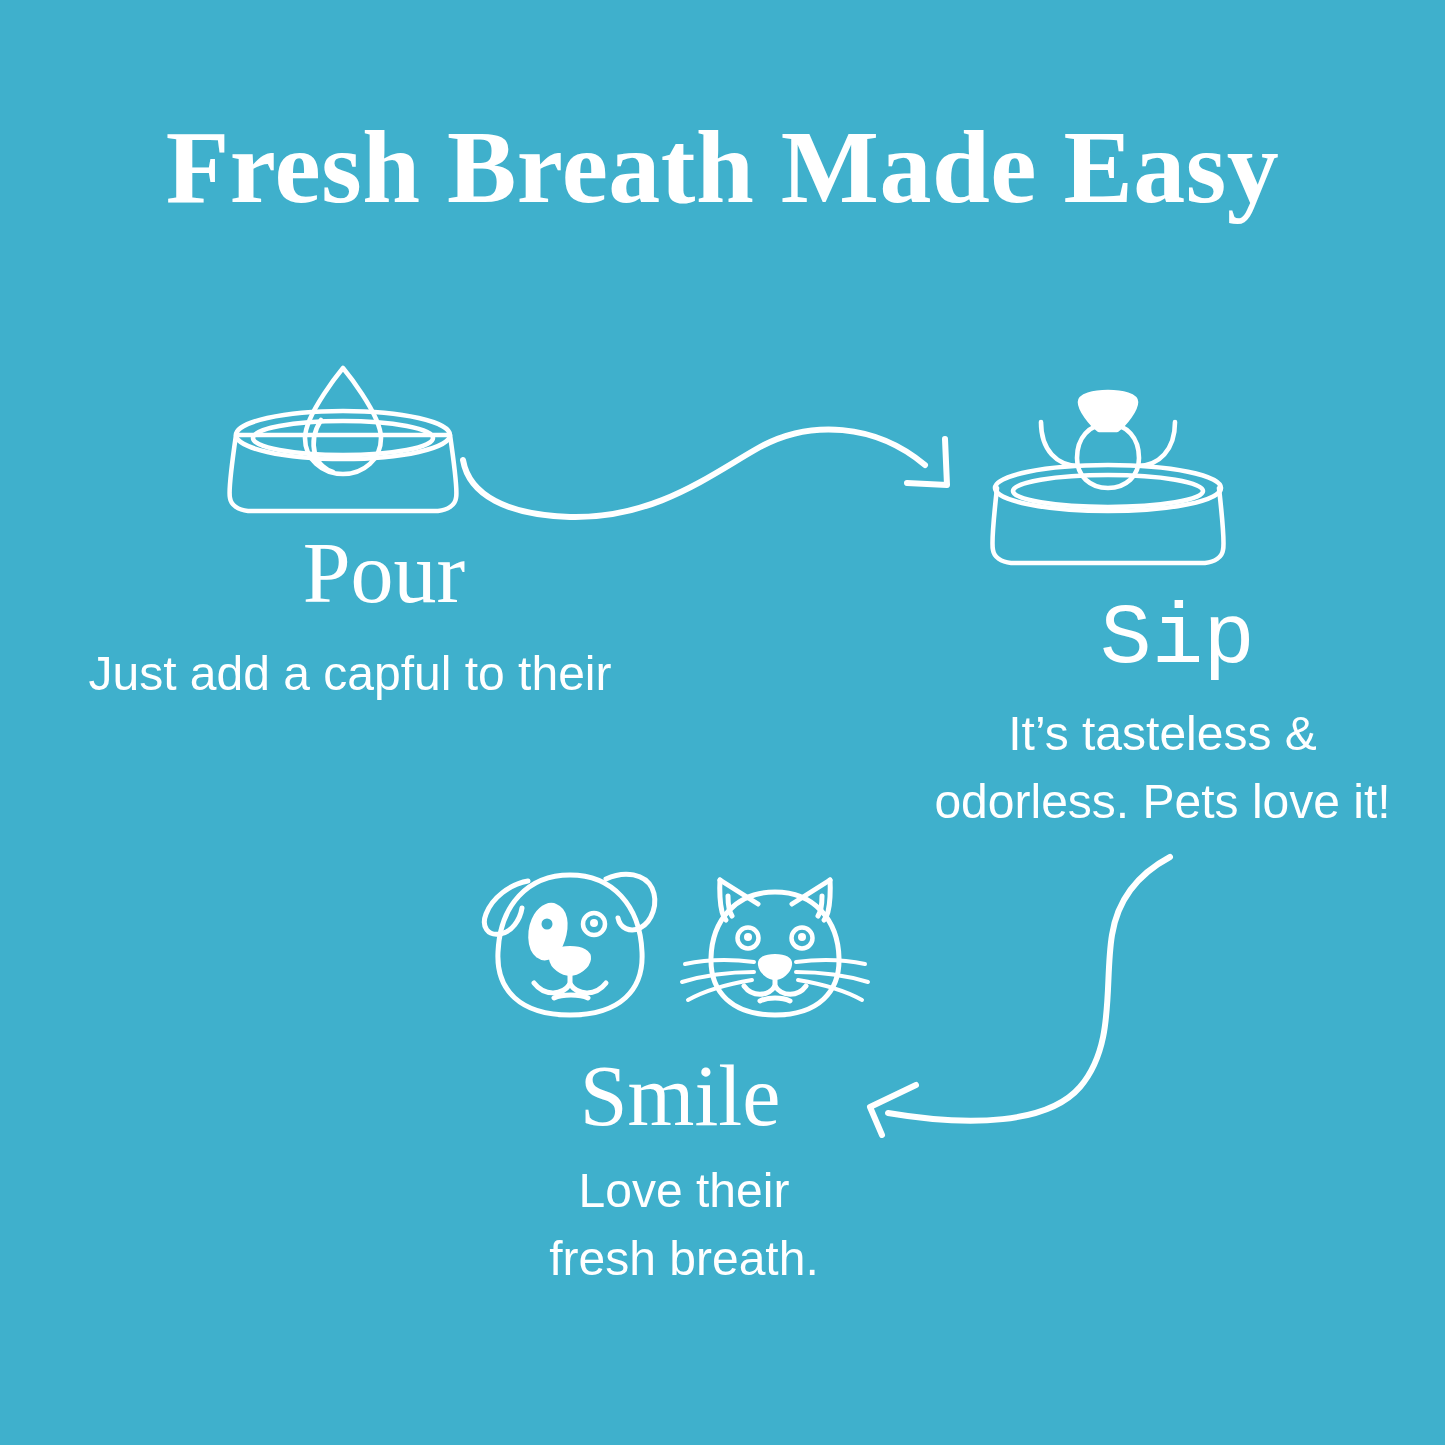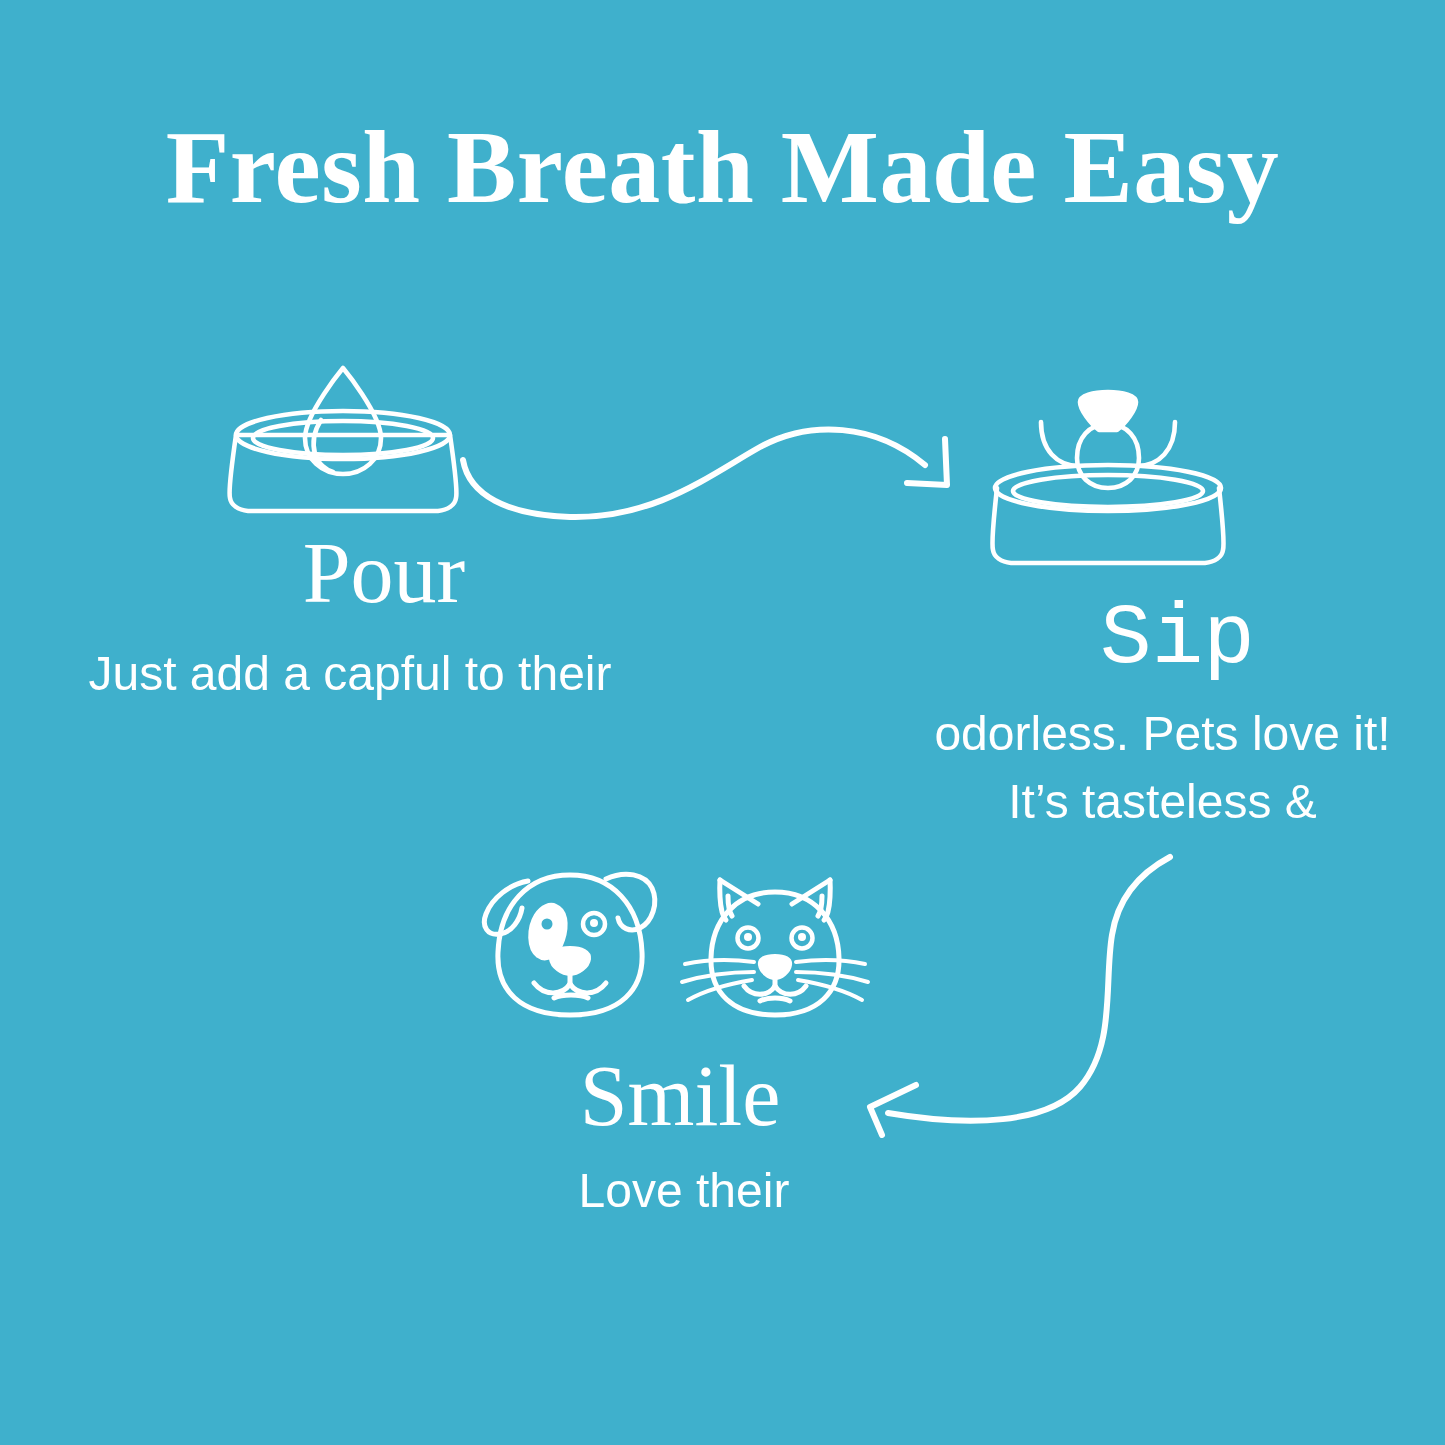--- a/index.html
+++ b/index.html
@@ -140,22 +140,22 @@
         <ellipse cx="133" cy="111" rx="95" ry="16"></ellipse>
 
         <path d="M22 108 C22 108 16 162 18 170 C19 177 26 182 36 183
                  L230 183 C240 182 247 177 248 170 C250 162 244 108 244 108"></path>
       </svg>
     </div>
 
     <div class="step-heading" id="sip-heading">Sip</div>
 
     <div class="step-body" id="sip-body">
+      <div>It’s tasteless &amp;</div>
       <div>odorless. Pets love it!</div>
-      <div>It’s tasteless &amp;</div>
     </div>
   </div>
 
   <div class="arrow" id="arrow-sip-to-smile">
     <svg viewBox="0 0 360 310" width="360" height="310" fill="none" stroke="#ffffff" stroke-width="6" stroke-linecap="round" stroke-linejoin="round">
       <path d="M330 22 C300 38 278 62 272 100
                C264 148 276 210 240 252
                C208 289 130 292 48 278"></path>
       <path d="M76 250 L30 272 L42 300"></path>
     </svg>
@@ -230,16 +230,17 @@
           <path d="M326 112 C352 112 378 116 398 122" stroke-width="4"></path>
           <path d="M328 120 C352 124 376 131 392 140" stroke-width="4"></path>
         </g>
       </svg>
     </div>
 
     <div class="step-heading" id="smile-heading">Smile</div>
 
     <div class="step-body" id="smile-body">
       <div>Love their</div>
+      <div>fresh breath.</div>
     </div>
   </div>
 
 </div>
 
 </body></html>

